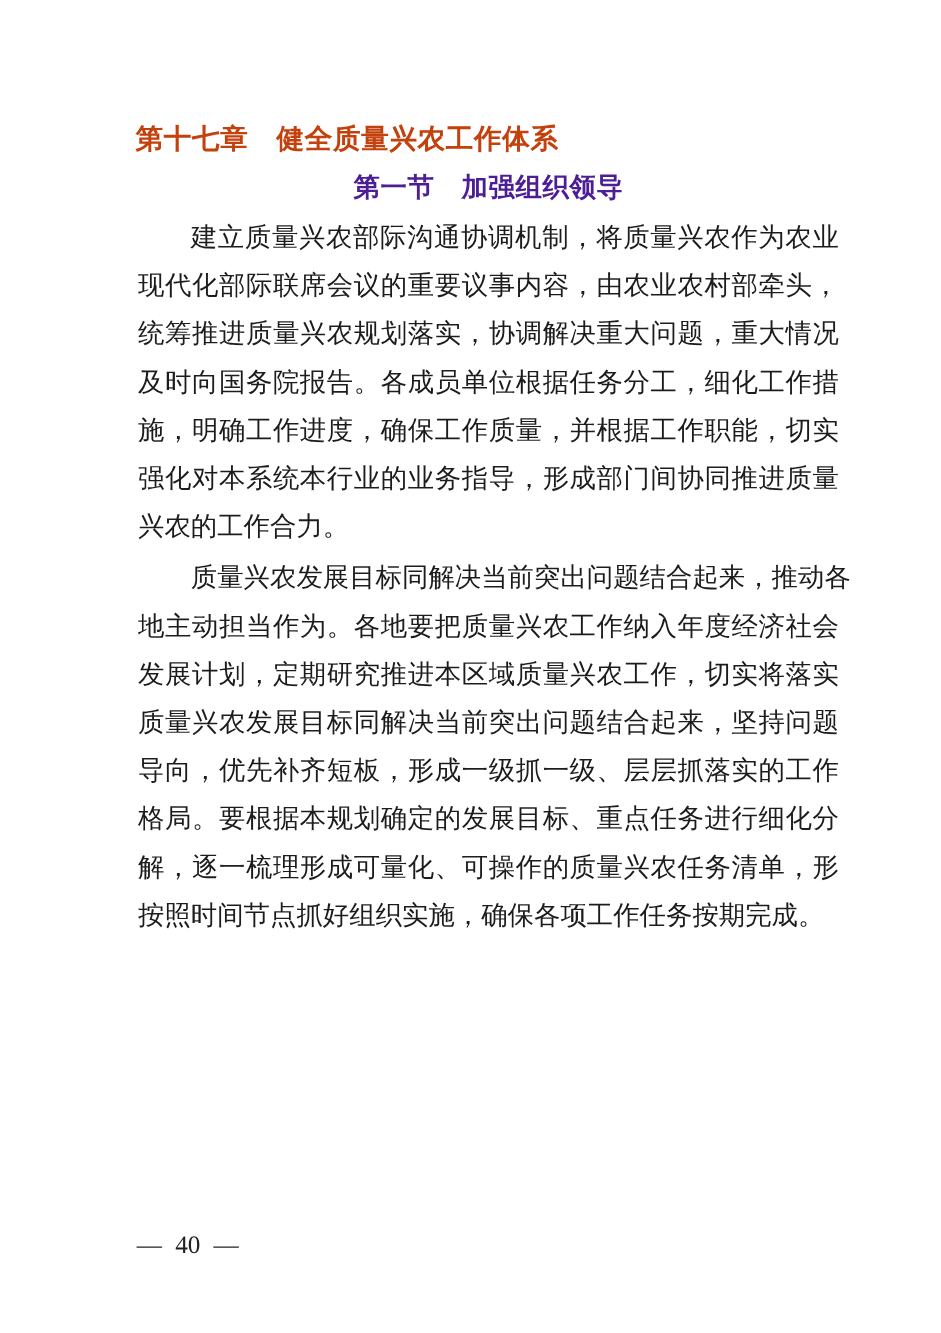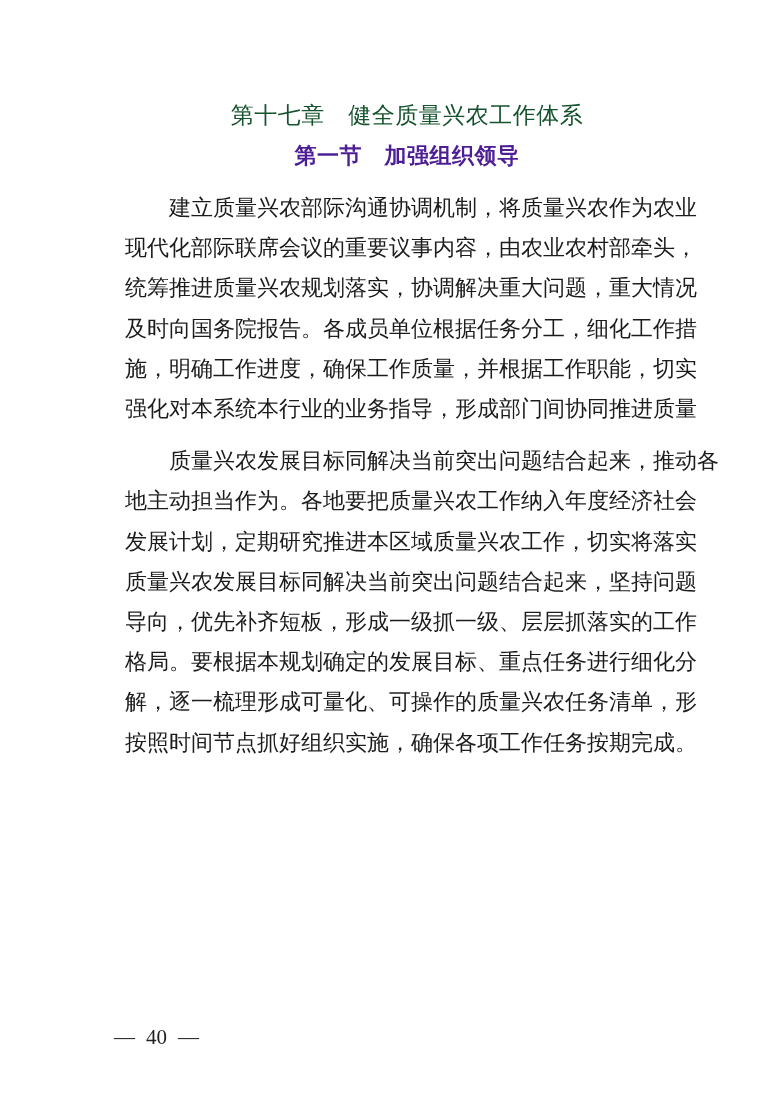--- a/index.html
+++ b/index.html
@@ -16,41 +16,41 @@
     color: #1c1c1c;
   }
   .page-content {
     position: absolute;
     left: 113px;
     top: 97px;
     width: 588px;
   }
   .chapter-title {
     font-size: 23px;
-    font-weight: normal;
-    color: #14532d;
-    text-align: center;
+    font-weight: bold;
+    color: #c2410c;
+    text-align: left;
     margin: 0;
     line-height: 38px;
     letter-spacing: 0.5px;
     white-space: nowrap;
   }
   .section-title {
     font-size: 22px;
     font-weight: bold;
     color: #4c1d95;
     text-align: center;
     margin: 0;
     line-height: 41px;
     letter-spacing: 0.5px;
     white-space: nowrap;
   }
   .para {
     font-size: 22px;
-    margin: 12px;
+    margin: 2px;
   }
   .para .line {
     line-height: 40.2px;
     text-align: justify;
     text-align-last: justify;
     text-justify: inter-character;
     white-space: nowrap;
     overflow: visible;
   }
   .para .line:first-child {
@@ -87,20 +87,21 @@
 
   <section>
     <h2 class="section-title">第一节　加强组织领导</h2>
     <div class="para para-ends">
         <div class="line">建立质量兴农部际沟通协调机制，将质量兴农作为农业</div>
         <div class="line">现代化部际联席会议的重要议事内容，由农业农村部牵头，</div>
         <div class="line">统筹推进质量兴农规划落实，协调解决重大问题，重大情况</div>
         <div class="line">及时向国务院报告。各成员单位根据任务分工，细化工作措</div>
         <div class="line">施，明确工作进度，确保工作质量，并根据工作职能，切实</div>
         <div class="line">强化对本系统本行业的业务指导，形成部门间协同推进质量</div>
+        <div class="line">兴农的工作合力。</div>
       </div>
   </section>
 
   <section>
     <div class="para para-ends">
         <div class="line">质量兴农发展目标同解决当前突出问题结合起来，推动各</div>
         <div class="line">地主动担当作为。各地要把质量兴农工作纳入年度经济社会</div>
         <div class="line">发展计划，定期研究推进本区域质量兴农工作，切实将落实</div>
         <div class="line">质量兴农发展目标同解决当前突出问题结合起来，坚持问题</div>
         <div class="line">导向，优先补齐短板，形成一级抓一级、层层抓落实的工作</div>

